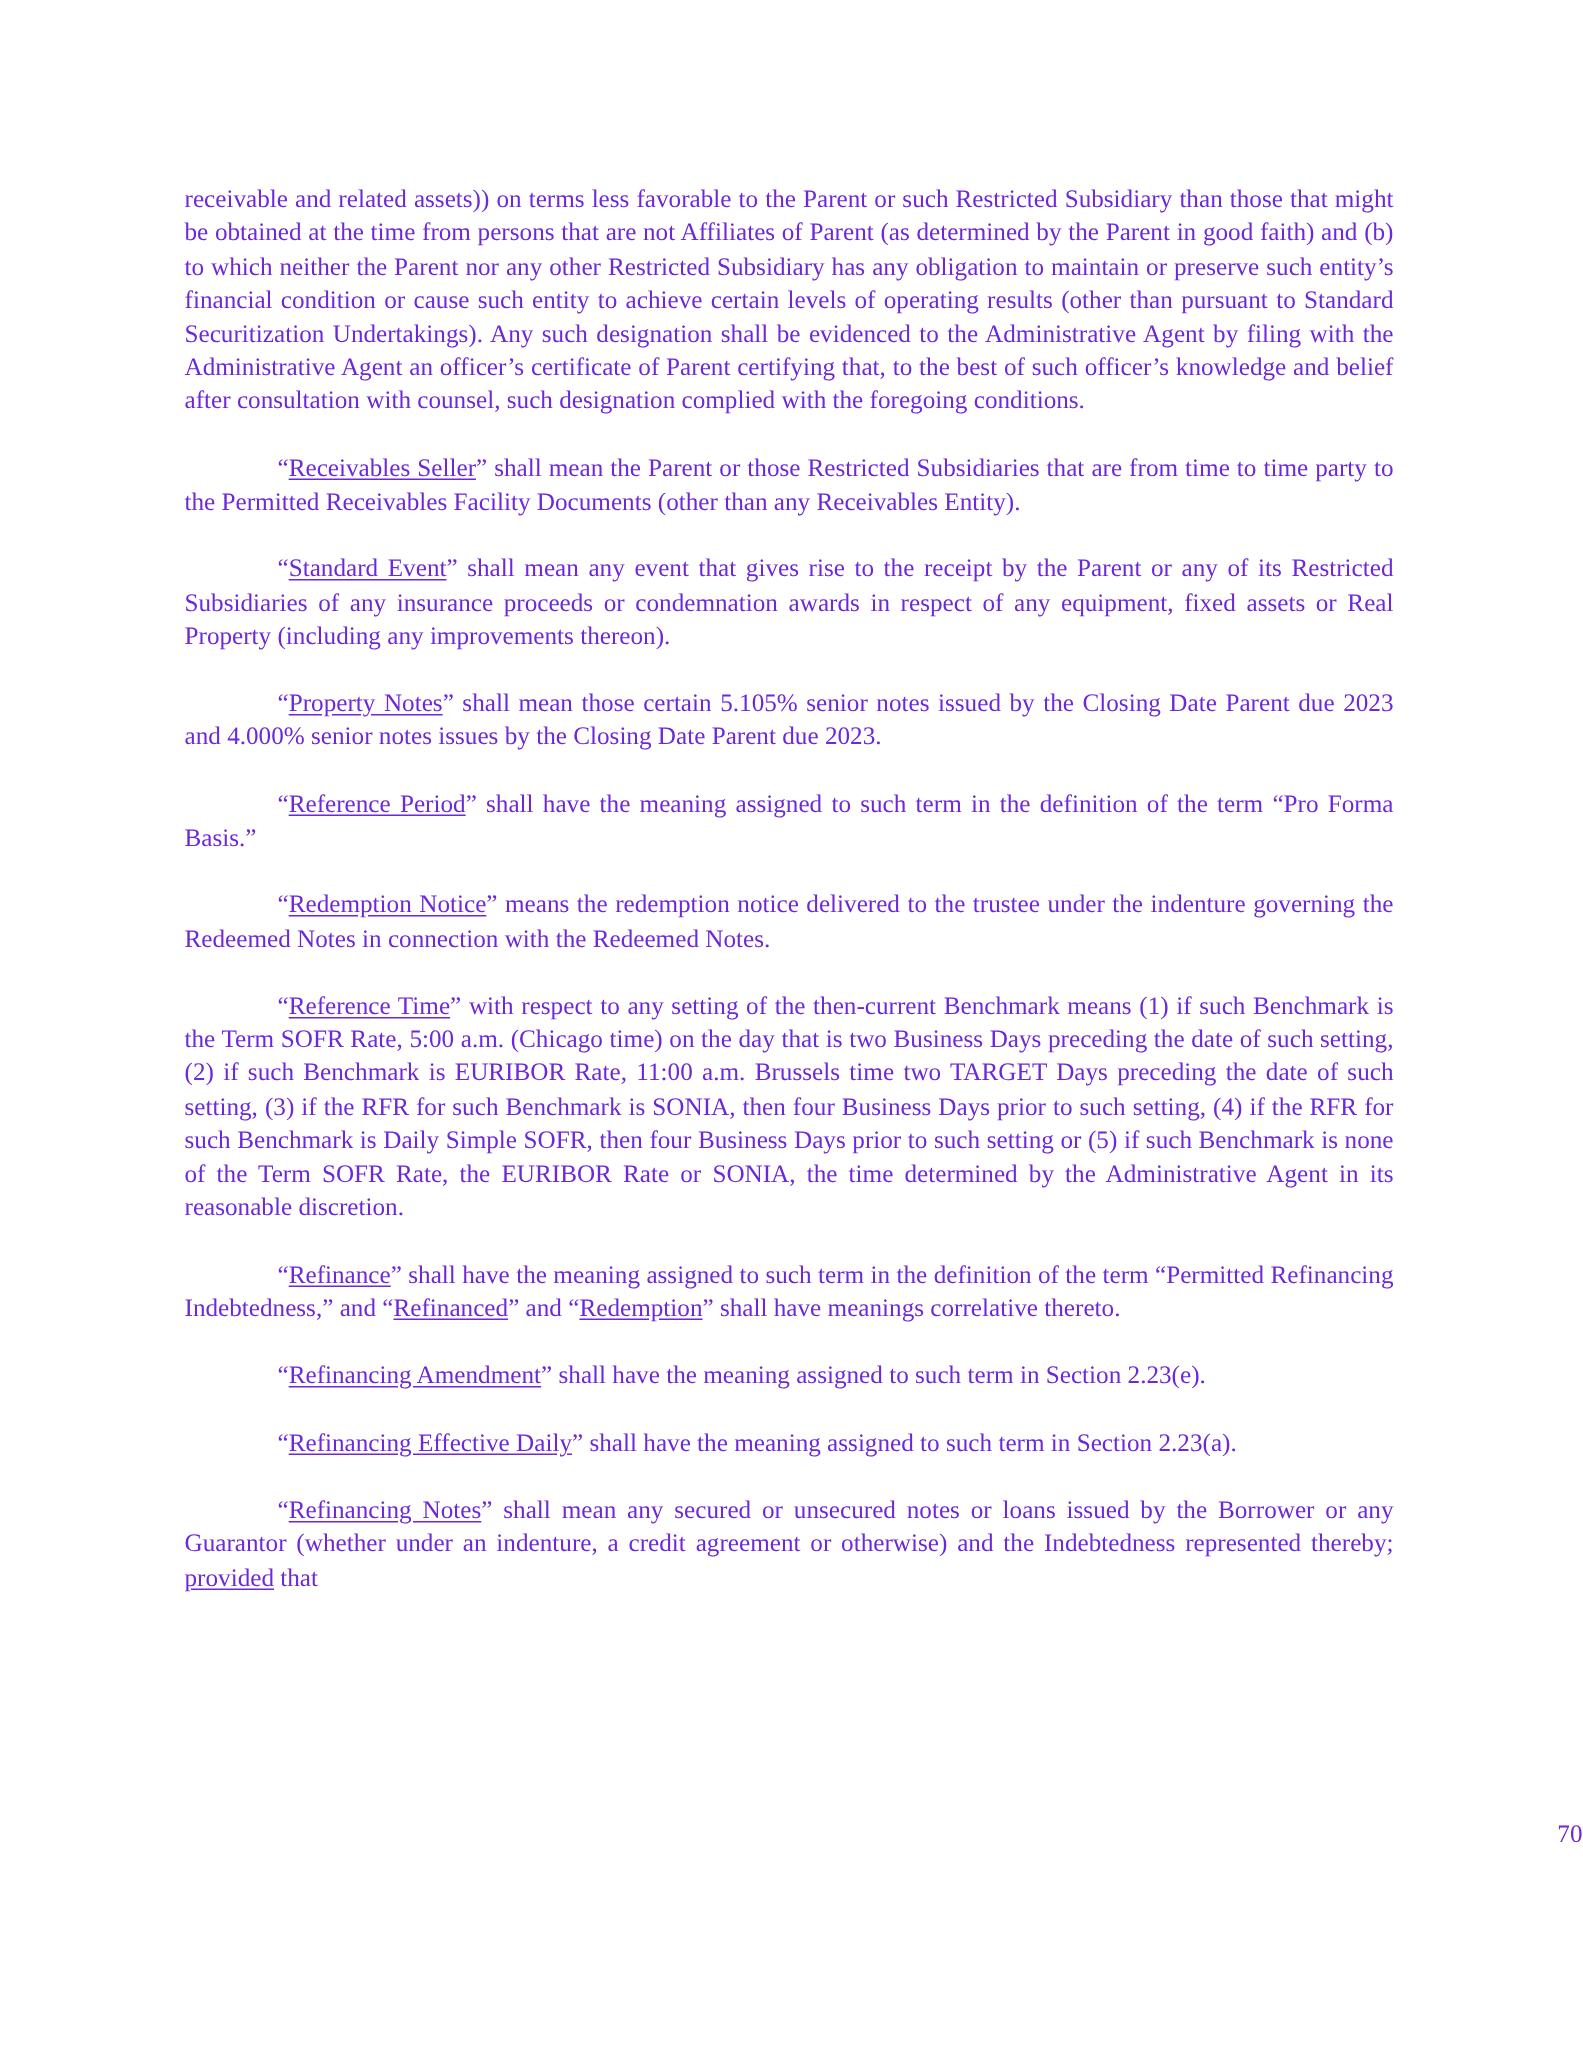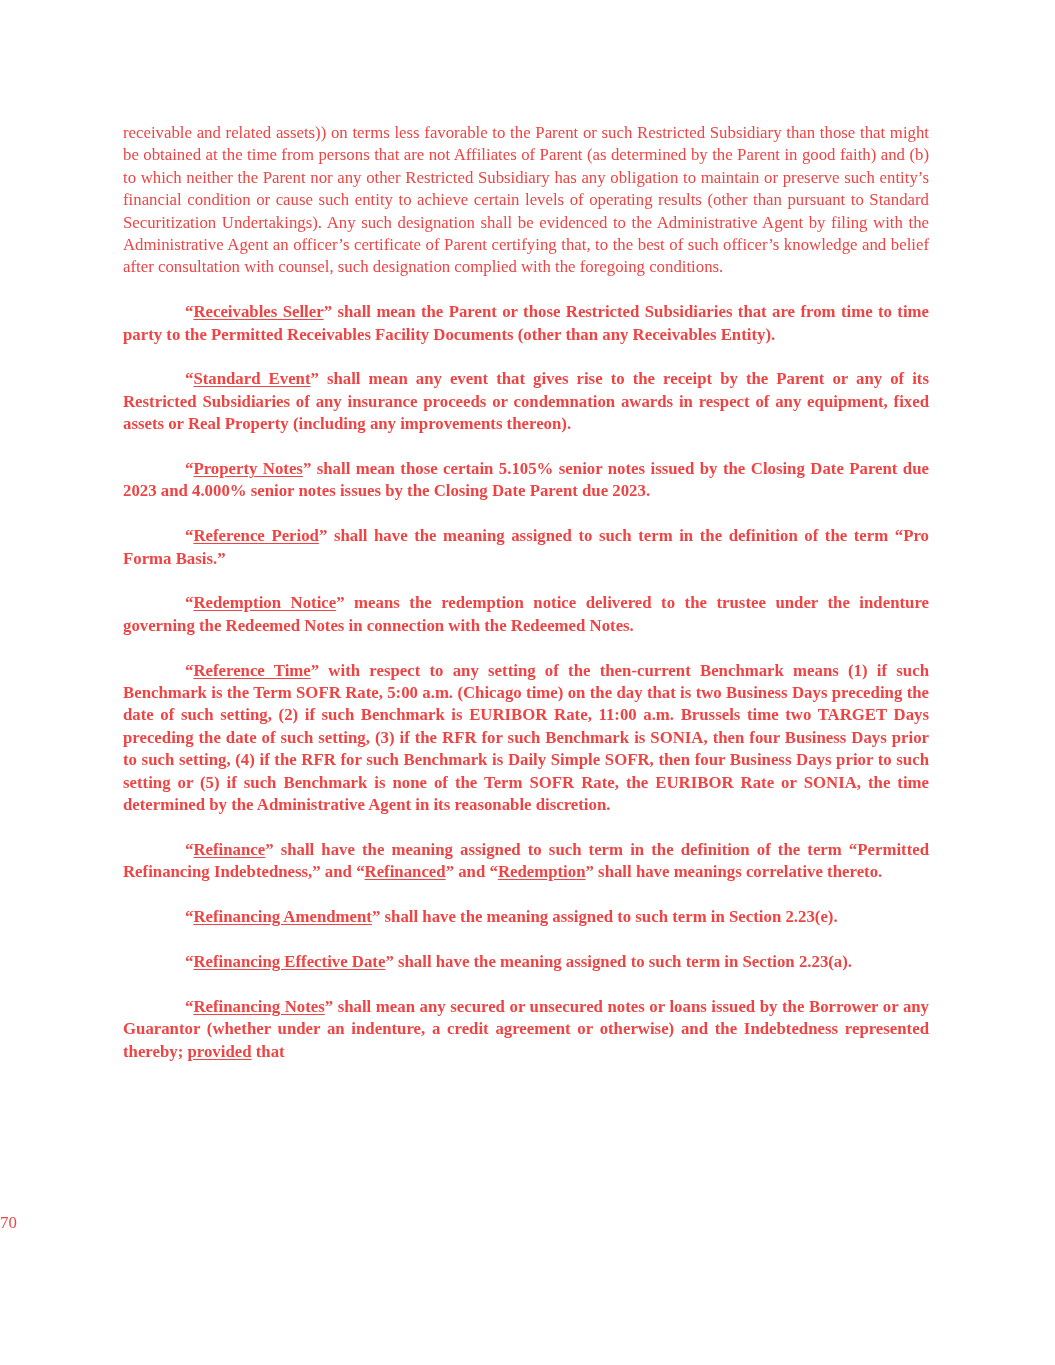--- a/index.html
+++ b/index.html
@@ -6,67 +6,66 @@
     margin: 0;
     padding: 0;
     background: #ffffff;
   }
   .page {
     position: relative;
     width: 1055px;
     height: 1365px;
     background: #ffffff;
     font-family: "Liberation Serif", serif;
-    color: #ef4444;
+    color: #6d28d9;
     overflow: hidden;
   }
   .content {
     position: absolute;
     left: 123px;
     top: 122px;
     width: 806px;
   }
   .content p {
     margin: 0 0 22.4px 0;
     font-size: 16.8px;
     line-height: 22.4px;
     text-align: justify;
   }
   .content p:last-child {
     margin-bottom: 0;
   }
   .content p.indent {
     text-indent: 62px;
-    font-weight: bold;
   }
   .u {
     text-decoration: underline;
     text-underline-offset: 2px;
   }
   .pagenum {
     position: absolute;
     top: 1212px;
     left: 0;
     width: 100%;
-    text-align: left;
+    text-align: right;
     font-size: 16.8px;
     line-height: 22.4px;
   }
 </style>
 </head>
 <body>
 
 <div class="page">
   <div class="content">
       <p><span>receivable and related assets)) on terms less favorable to the Parent or such Restricted Subsidiary than those that might be obtained at the time from persons that are not Affiliates of Parent (as determined by the Parent in good faith) and (b) to which neither the Parent nor any other Restricted Subsidiary has any obligation to maintain or preserve such entity’s financial condition or cause such entity to achieve certain levels of operating results (other than pursuant to Standard Securitization Undertakings). Any such designation shall be evidenced to the Administrative Agent by filing with the Administrative Agent an officer’s certificate of Parent certifying that, to the best of such officer’s knowledge and belief after consultation with counsel, such designation complied with the foregoing conditions.</span></p>
       <p class="indent"><span>“</span><span class="u">Receivables Seller</span><span>” shall mean the Parent or those Restricted Subsidiaries that are from time to time party to the Permitted Receivables Facility Documents (other than any Receivables Entity).</span></p>
       <p class="indent"><span>“</span><span class="u">Standard Event</span><span>” shall mean any event that gives rise to the receipt by the Parent or any of its Restricted Subsidiaries of any insurance proceeds or condemnation awards in respect of any equipment, fixed assets or Real Property (including any improvements thereon).</span></p>
       <p class="indent"><span>“</span><span class="u">Property Notes</span><span>” shall mean those certain 5.105% senior notes issued by the Closing Date Parent due 2023 and 4.000% senior notes issues by the Closing Date Parent due 2023.</span></p>
       <p class="indent"><span>“</span><span class="u">Reference Period</span><span>” shall have the meaning assigned to such term in the definition of the term “Pro Forma Basis.”</span></p>
       <p class="indent"><span>“</span><span class="u">Redemption Notice</span><span>” means the redemption notice delivered to the trustee under the indenture governing the Redeemed Notes in connection with the Redeemed Notes.</span></p>
       <p class="indent"><span>“</span><span class="u">Reference Time</span><span>” with respect to any setting of the then-current Benchmark means (1) if such Benchmark is the Term SOFR Rate, 5:00 a.m. (Chicago time) on the day that is two Business Days preceding the date of such setting, (2) if such Benchmark is EURIBOR Rate, 11:00 a.m. Brussels time two TARGET Days preceding the date of such setting, (3) if the RFR for such Benchmark is SONIA, then four Business Days prior to such setting, (4) if the RFR for such Benchmark is Daily Simple SOFR, then four Business Days prior to such setting or (5) if such Benchmark is none of the Term SOFR Rate, the EURIBOR Rate or SONIA, the time determined by the Administrative Agent in its reasonable discretion.</span></p>
       <p class="indent"><span>“</span><span class="u">Refinance</span><span>” shall have the meaning assigned to such term in the definition of the term “Permitted Refinancing Indebtedness,” and “</span><span class="u">Refinanced</span><span>” and “</span><span class="u">Redemption</span><span>” shall have meanings correlative thereto.</span></p>
       <p class="indent"><span>“</span><span class="u">Refinancing Amendment</span><span>” shall have the meaning assigned to such term in Section 2.23(e).</span></p>
-      <p class="indent"><span>“</span><span class="u">Refinancing Effective Date</span><span>” shall have the meaning assigned to such term in Section 2.23(a).</span></p>
+      <p class="indent"><span>“</span><span class="u">Refinancing Effective Daily</span><span>” shall have the meaning assigned to such term in Section 2.23(a).</span></p>
       <p class="indent"><span>“</span><span class="u">Refinancing Notes</span><span>” shall mean any secured or unsecured notes or loans issued by the Borrower or any Guarantor (whether under an indenture, a credit agreement or otherwise) and the Indebtedness represented thereby; </span><span class="u">provided</span><span> that</span></p>
     </div>
   <div class="pagenum">70</div>
 </div>
 
 </body></html>

